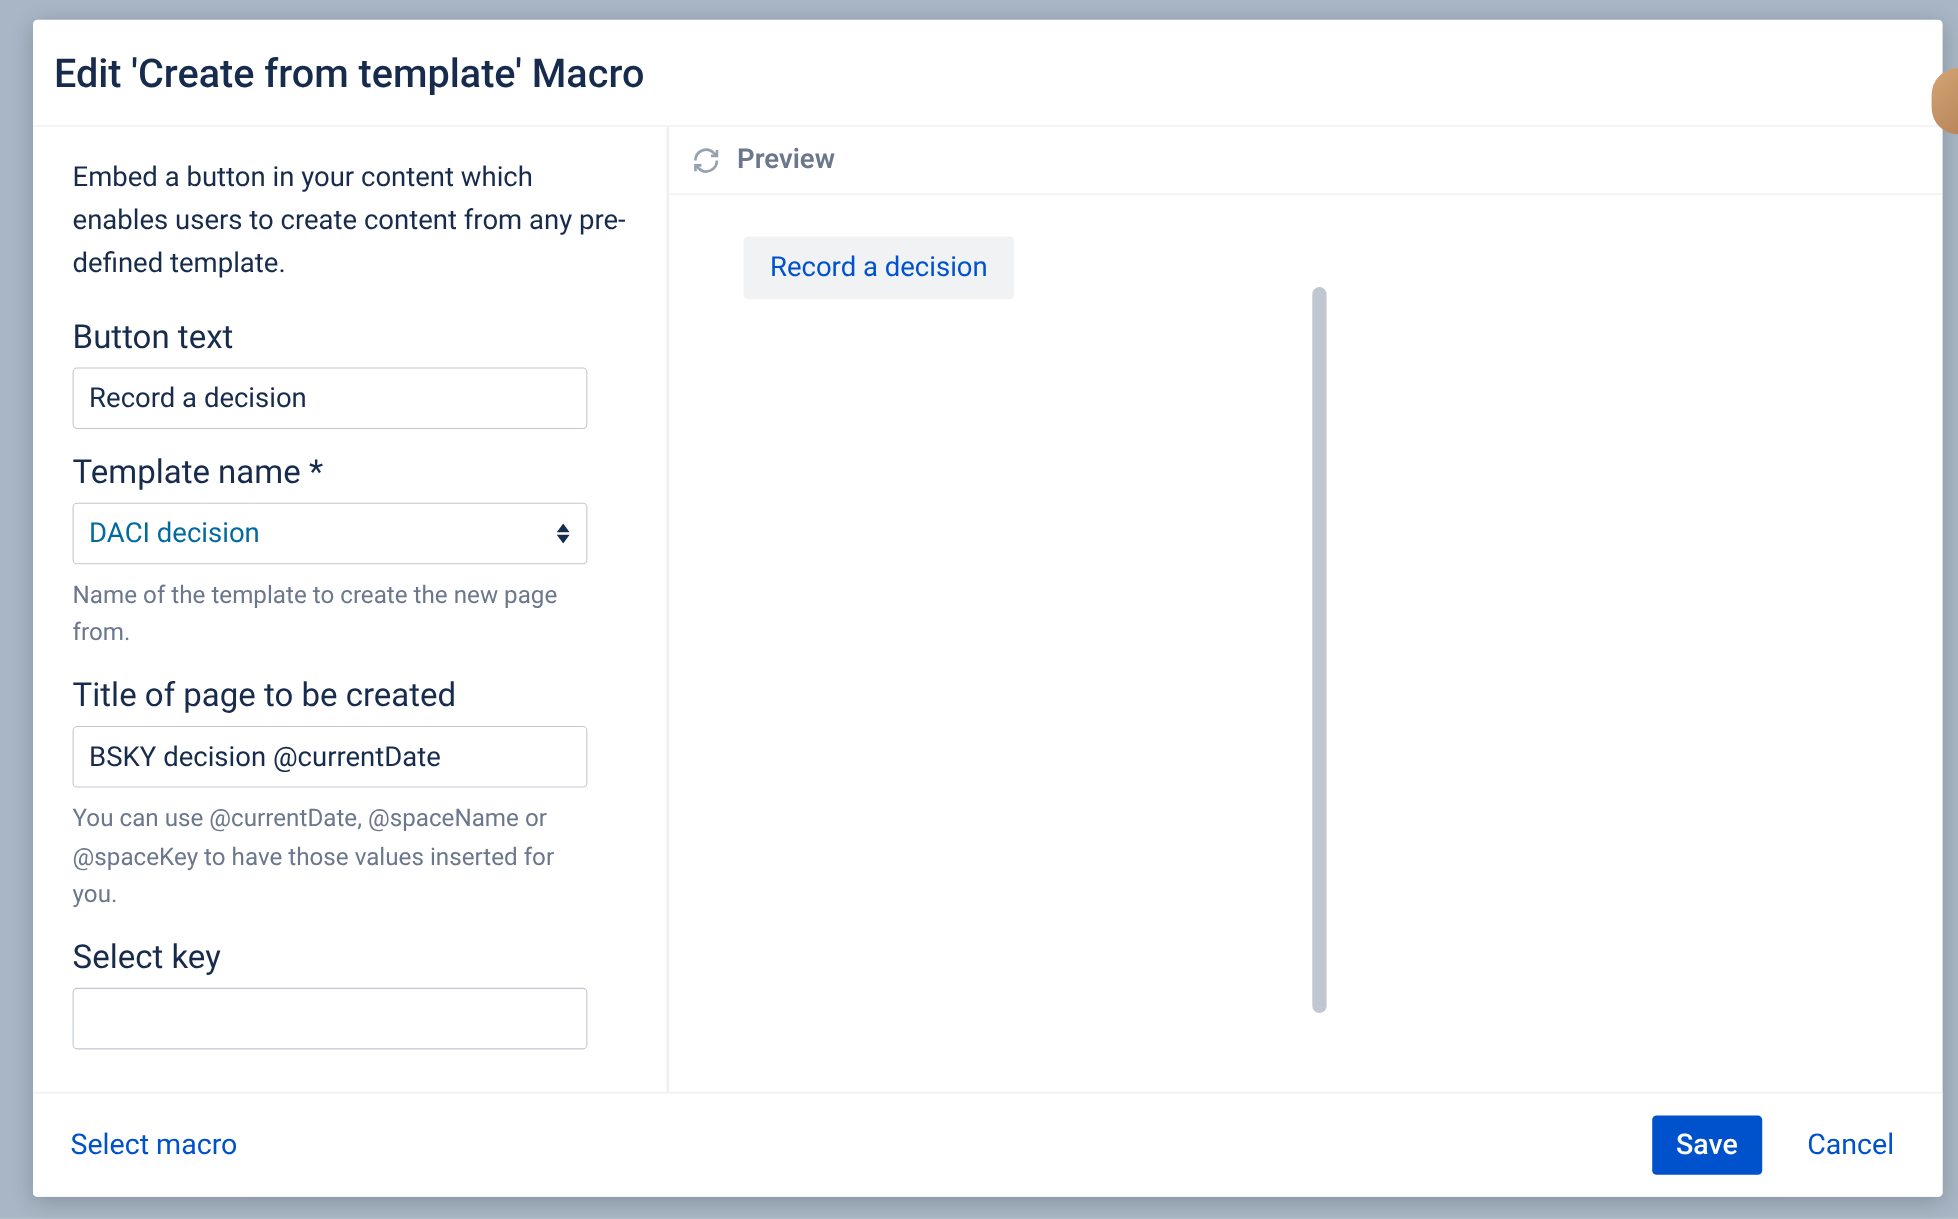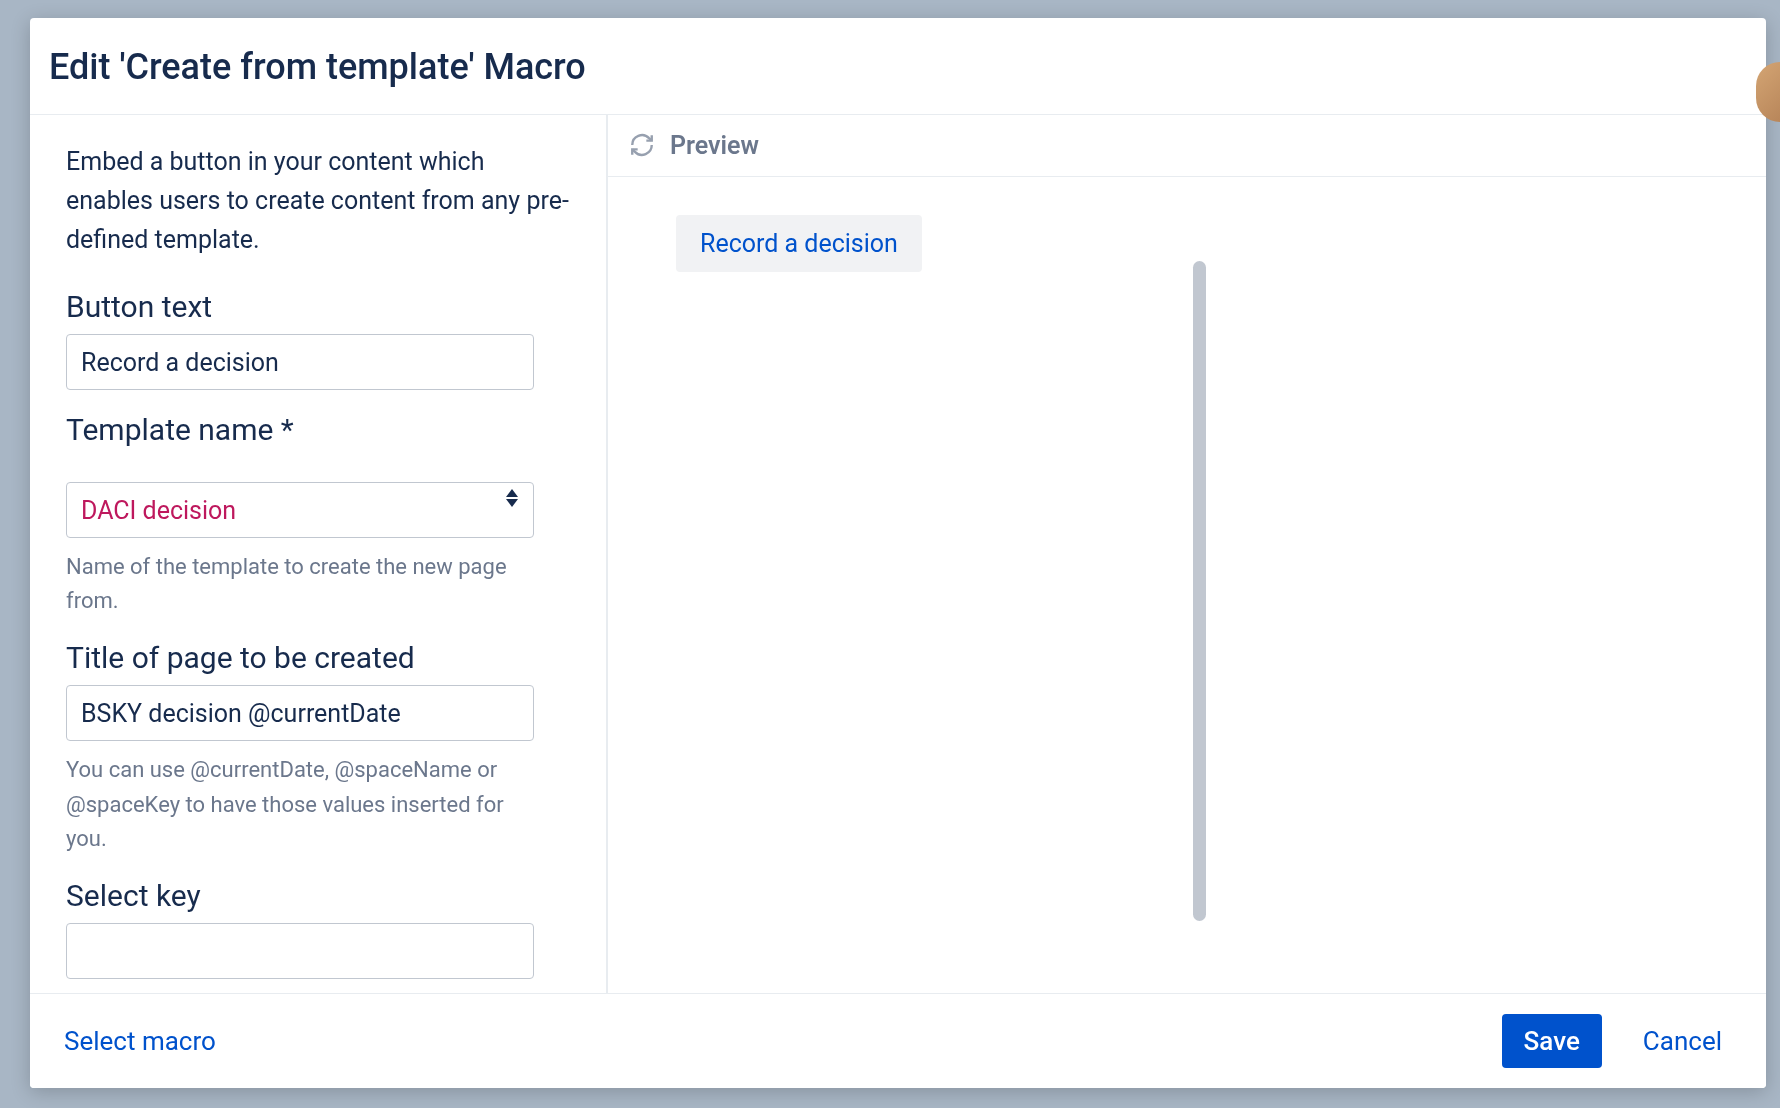--- a/index.html
+++ b/index.html
@@ -104,27 +104,26 @@
       color: #172b4d;
       font-family: inherit;
     }
     .field-select {
       width: 468px;
       height: 56px;
       border: 1px solid #c1c7d0;
       border-radius: 4px;
       padding: 0 14px;
       font-size: 25px;
-      color: #be185d;
+      color: #0369a1;
       font-family: inherit;
       background: #ffffff;
       appearance: none;
       -webkit-appearance: none;
       position: relative;
-      margin-top: 25px;
     }
     .select-wrapper {
       position: relative;
       width: 468px;
     }
     .select-arrows {
       position: absolute;
       right: 16px;
       top: 50%;
       transform: translateY(-50%);
@@ -146,21 +145,21 @@
       width: 468px;
     }
     .right-panel {
       flex: 1;
       display: flex;
       flex-direction: column;
       border-left: 1px solid #e8ecf0;
     }
     .preview-header {
       display: flex;
-      align-items: flex-start;
+      align-items: center;
       gap: 14px;
       padding: 16px 20px;
       border-bottom: 1px solid #e8ecf0;
     }
     .preview-refresh {
       width: 28px;
       height: 28px;
       display: flex;
       align-items: center;
       justify-content: center;

